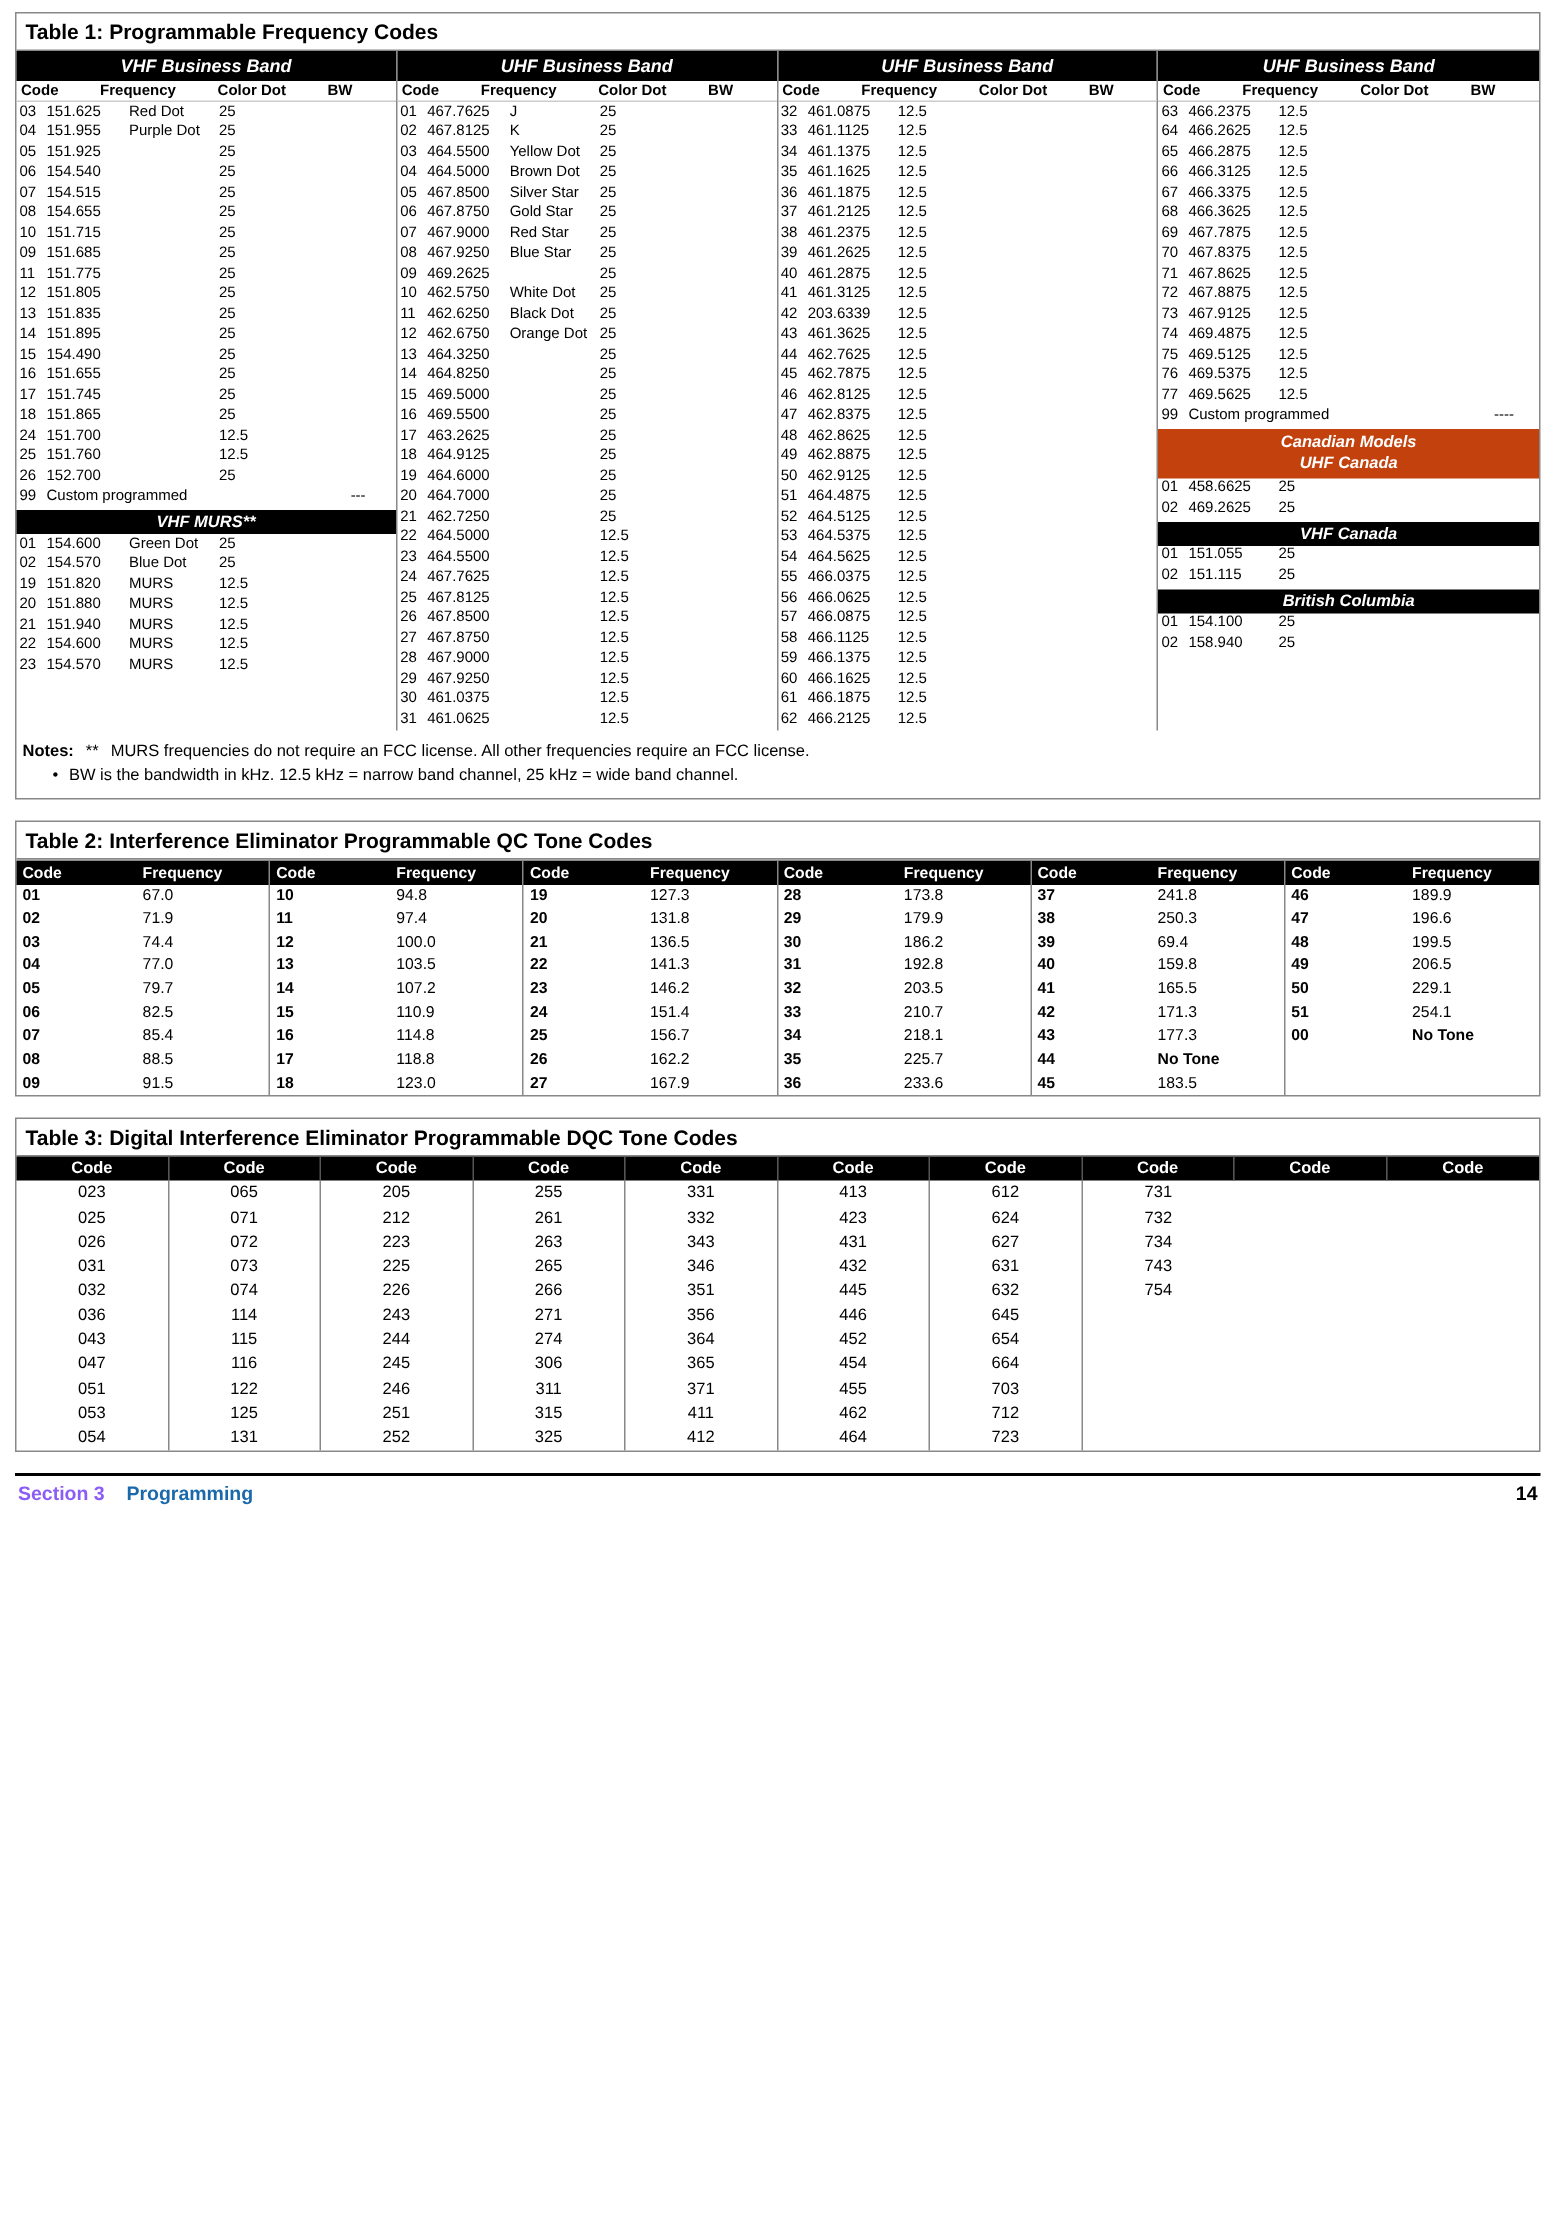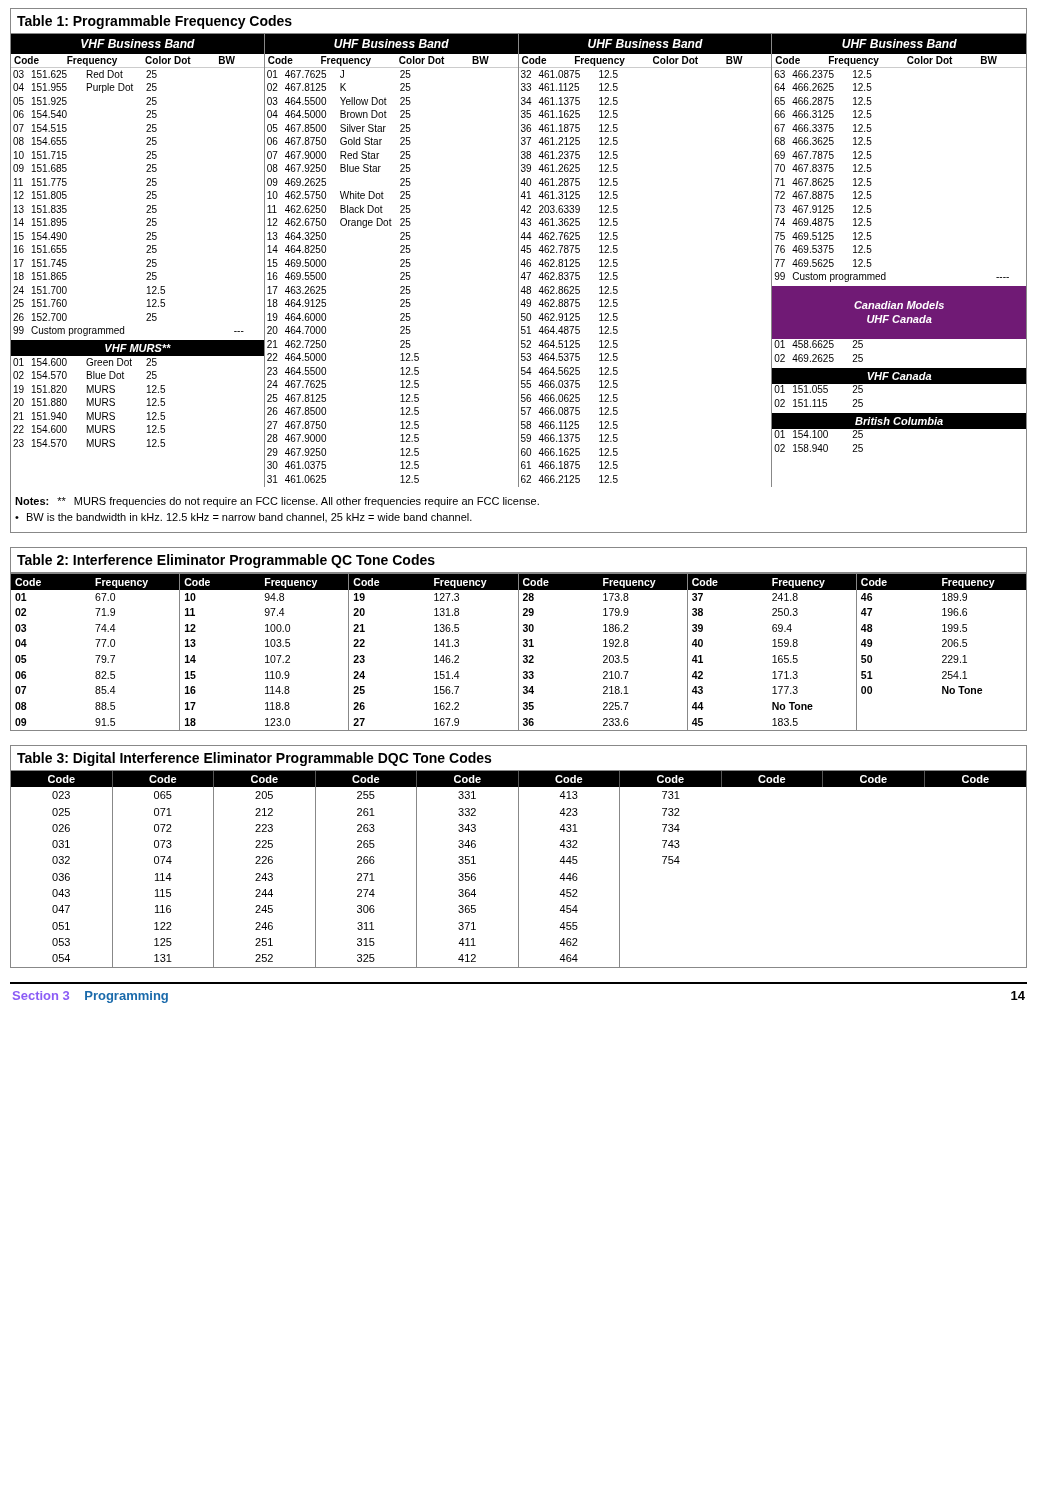--- a/index.html
+++ b/index.html
@@ -88,44 +88,45 @@
       color: #fff;
       font-weight: bold;
       font-style: italic;
       text-align: center;
       padding: 2px;
       font-size: 11px;
       margin-top: 2px;
     }
 
     .sub-section-header-2line {
-      background: #701a75;
+      background: #c2410c;
       color: #fff;
       font-weight: bold;
       font-style: italic;
       text-align: center;
-      padding: 12px;
+      padding: 2px;
       font-size: 11px;
       margin-top: 2px;
       line-height: 1.3;
     }
 
     .notes-section {
       padding: 6px 4px;
       font-size: 11px;
       line-height: 1.5;
     }
 
     .notes-section .note-line {
       display: flex;
       align-items: center;
       gap: 4px;
     }
 
     .bullet {
+      margin-left: 20px;
     }
 
     .table2-row {
       display: grid;
       grid-template-columns: 1fr 1fr;
       font-size: 10.5px;
       padding: 1px 4px;
       line-height: 1.3;
     }
 
@@ -1214,20 +1215,33 @@
         <div class="table3-cell">431</div>
         <div class="table3-cell">432</div>
         <div class="table3-cell">445</div>
         <div class="table3-cell">446</div>
         <div class="table3-cell">452</div>
         <div class="table3-cell">454</div>
         <div class="table3-cell">455</div>
         <div class="table3-cell">462</div>
         <div class="table3-cell">464</div>
       </div>
+      <div style="border-right:1.5px solid #888;text-align:center;">
+        <div class="table3-cell">612</div>
+        <div class="table3-cell">624</div>
+        <div class="table3-cell">627</div>
+        <div class="table3-cell">631</div>
+        <div class="table3-cell">632</div>
+        <div class="table3-cell">645</div>
+        <div class="table3-cell">654</div>
+        <div class="table3-cell">664</div>
+        <div class="table3-cell">703</div>
+        <div class="table3-cell">712</div>
+        <div class="table3-cell">723</div>
+      </div>
       <div style="text-align:center;">
         <div class="table3-cell">731</div>
         <div class="table3-cell">732</div>
         <div class="table3-cell">734</div>
         <div class="table3-cell">743</div>
         <div class="table3-cell">754</div>
       </div>
 
     </div>
   </div>

